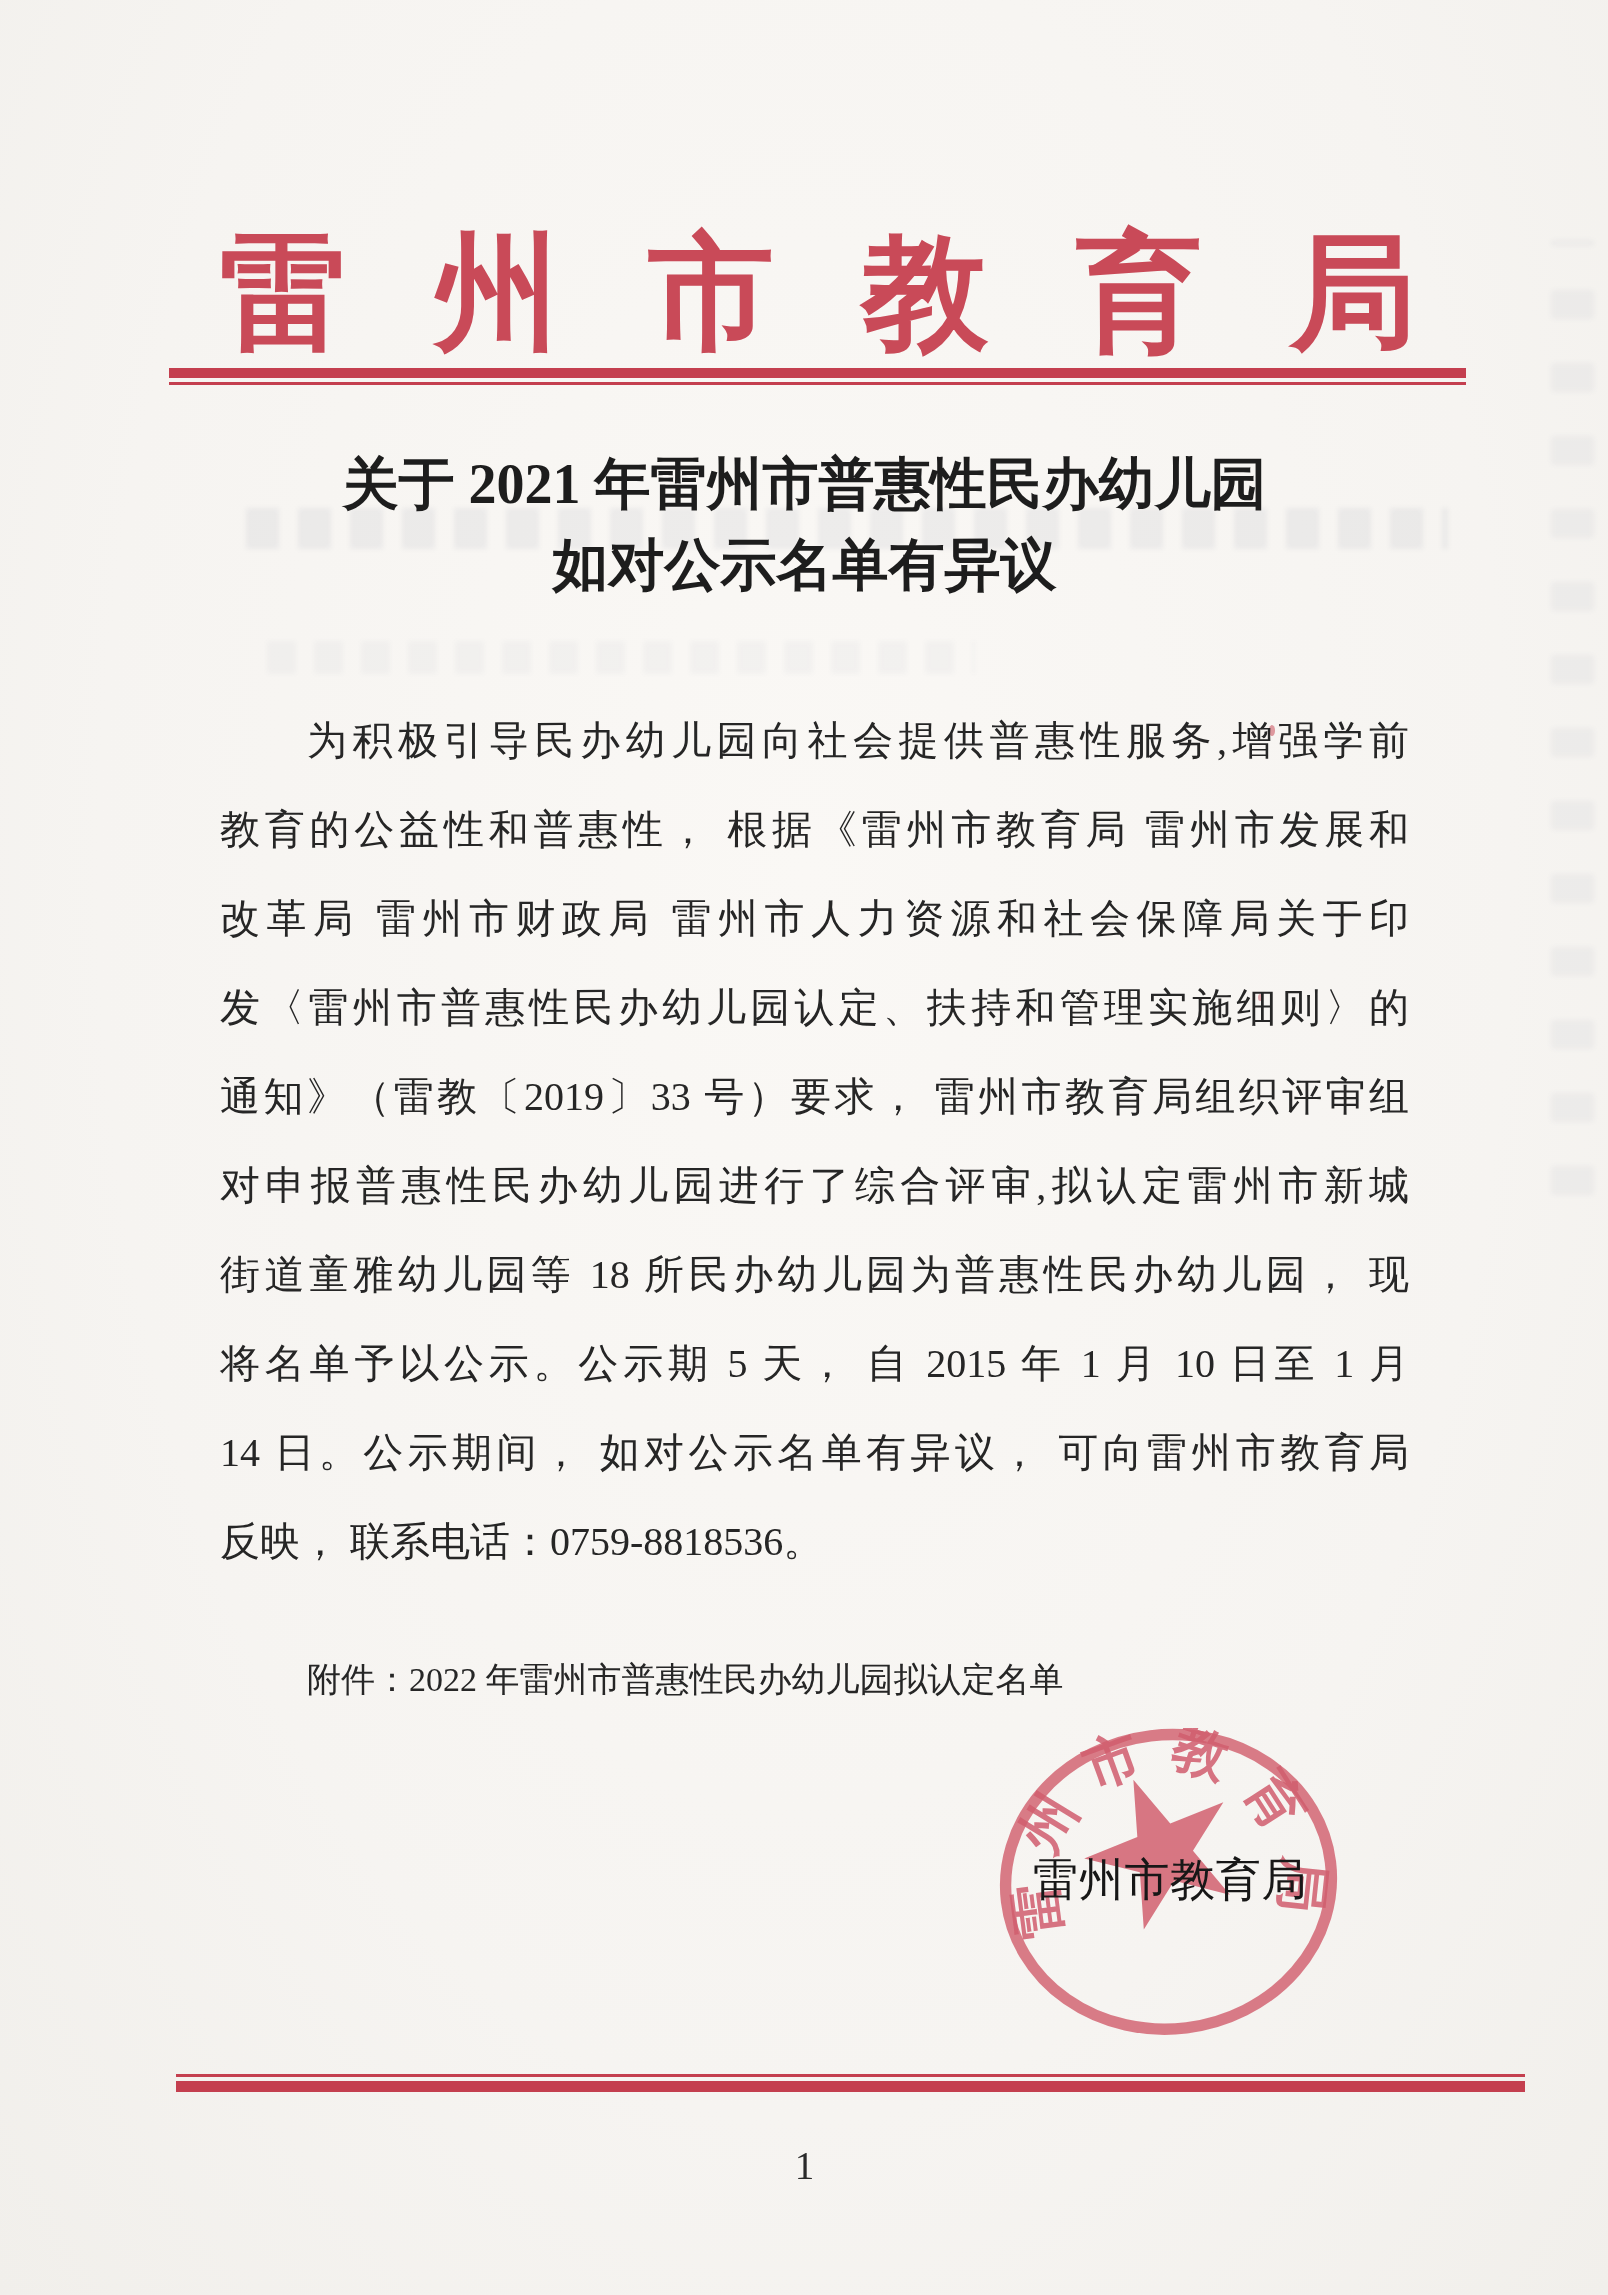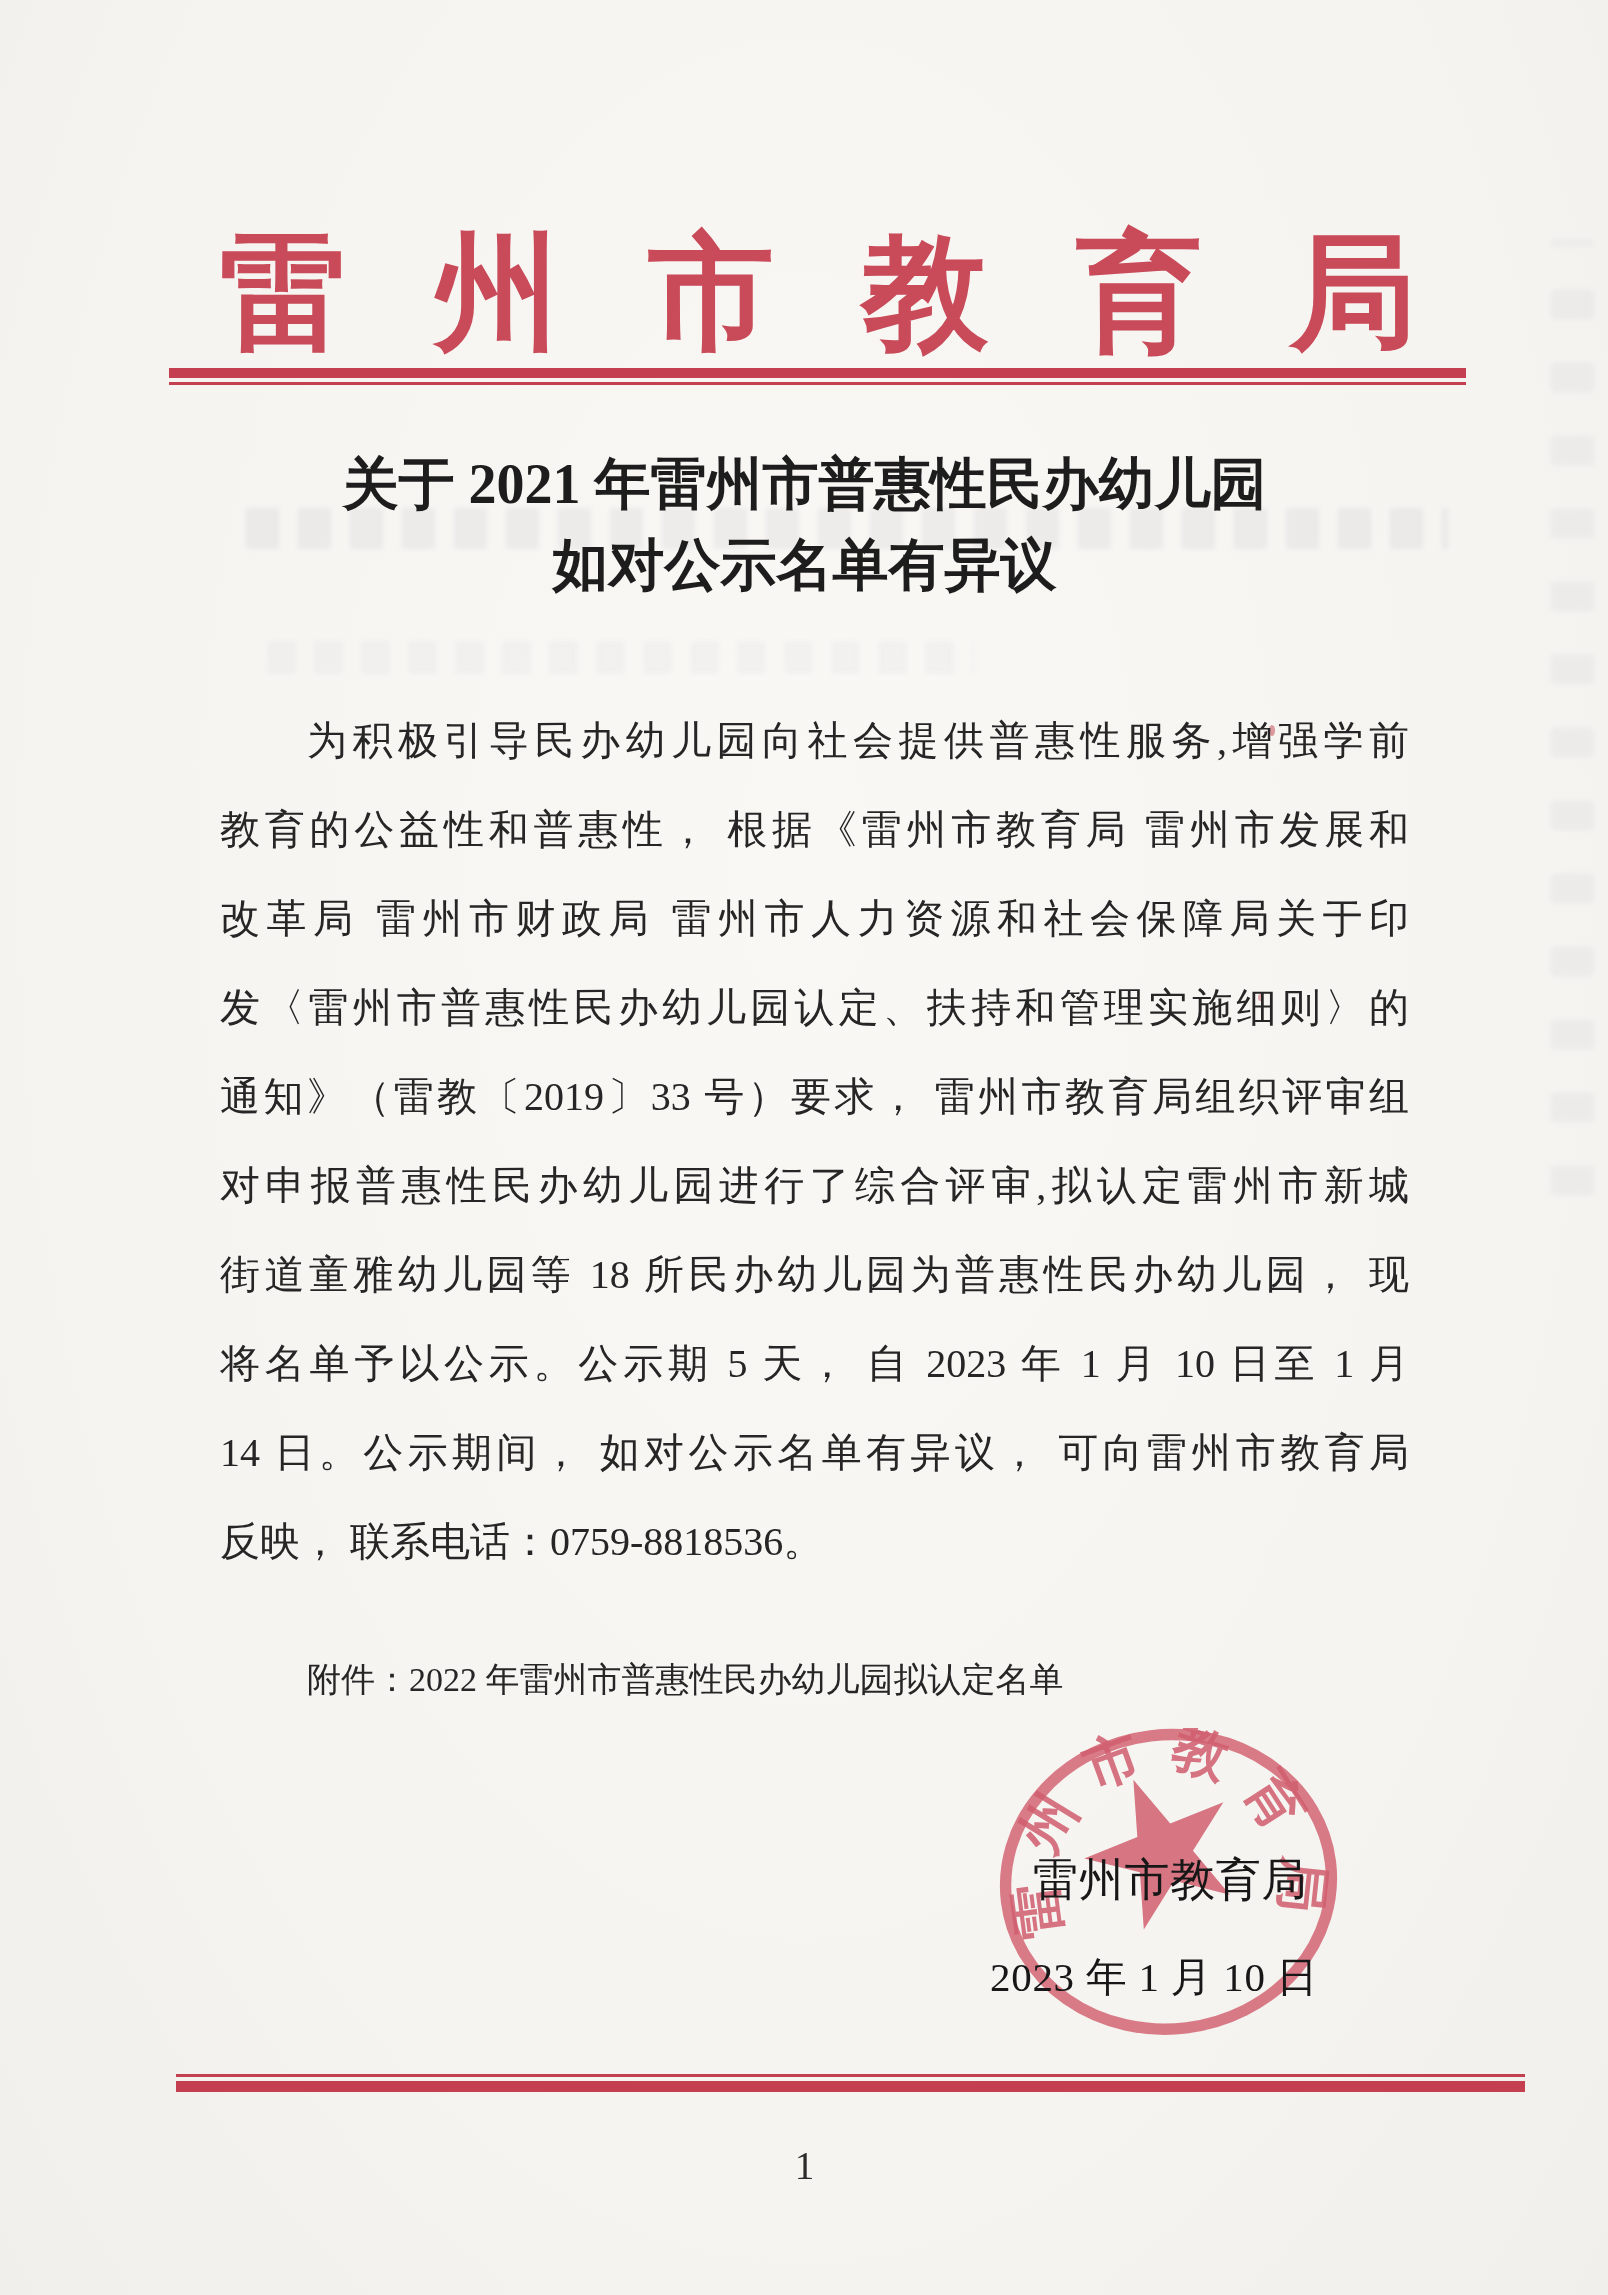--- a/index.html
+++ b/index.html
@@ -121,42 +121,41 @@
   </div>
 
   <div class="body-block">
     <div class="body-line first">为积极引导民办幼儿园向社会提供普惠性服务,增强学前</div>
     <div class="body-line">教育的公益性和普惠性， 根据《雷州市教育局 雷州市发展和</div>
     <div class="body-line">改革局 雷州市财政局 雷州市人力资源和社会保障局关于印</div>
     <div class="body-line">发〈雷州市普惠性民办幼儿园认定、扶持和管理实施细则〉的</div>
     <div class="body-line">通知》（雷教〔2019〕33 号）要求， 雷州市教育局组织评审组</div>
     <div class="body-line">对申报普惠性民办幼儿园进行了综合评审,拟认定雷州市新城</div>
     <div class="body-line">街道童雅幼儿园等 18 所民办幼儿园为普惠性民办幼儿园， 现</div>
-    <div class="body-line">将名单予以公示。公示期 5 天， 自 2023 年 1 月 10 日至 1 月</div>
+    <div class="body-line">将名单予以公示。公示期 5 天， 自 2015 年 1 月 10 日至 1 月</div>
     <div class="body-line">14 日。公示期间， 如对公示名单有异议， 可向雷州市教育局</div>
     <div class="body-line last">反映， 联系电话：0759-8818536。</div>
   </div>
 
   <div class="attachment">附件：2022 年雷州市普惠性民办幼儿园拟认定名单</div>
 
   <svg class="seal" viewBox="0 0 510 462">
     <g transform="rotate(-7 255 230)">
       <ellipse cx="255" cy="230" rx="244" ry="220" fill="none" stroke="#d05565" stroke-width="17" opacity="0.82"></ellipse>
       <path id="sealArc" d="M 93 289 A 172 172 0 1 1 417 289" fill="none"></path>
       <text font-size="82" font-weight="bold" fill="#ce5264" opacity="0.85" letter-spacing="34" font-family="Liberation Serif, DejaVu Serif, serif">
         <textPath href="#sealArc" startOffset="0">雷州市教育局</textPath>
       </text>
       <g transform="translate(252 186) rotate(-15) scale(1.18)">
         <polygon points="0,-100 22.5,-30.9 95.1,-30.9 36.3,11.8 58.8,80.9 0,38.2 -58.8,80.9 -36.3,11.8 -95.1,-30.9 -22.5,-30.9" fill="#cf5565" opacity="0.85"></polygon>
       </g>
     </g>
   </svg>
 
   <div class="sig-name">雷州市教育局</div>
-  <div class="sig-date">2023 年 1 月 10 日</div>
 
   <div class="rule rule-bottom">
     <div class="bar thin"></div>
     <div class="gap"></div>
     <div class="bar thick"></div>
   </div>
 
   <div class="page-num">1</div>
 
 </div>

